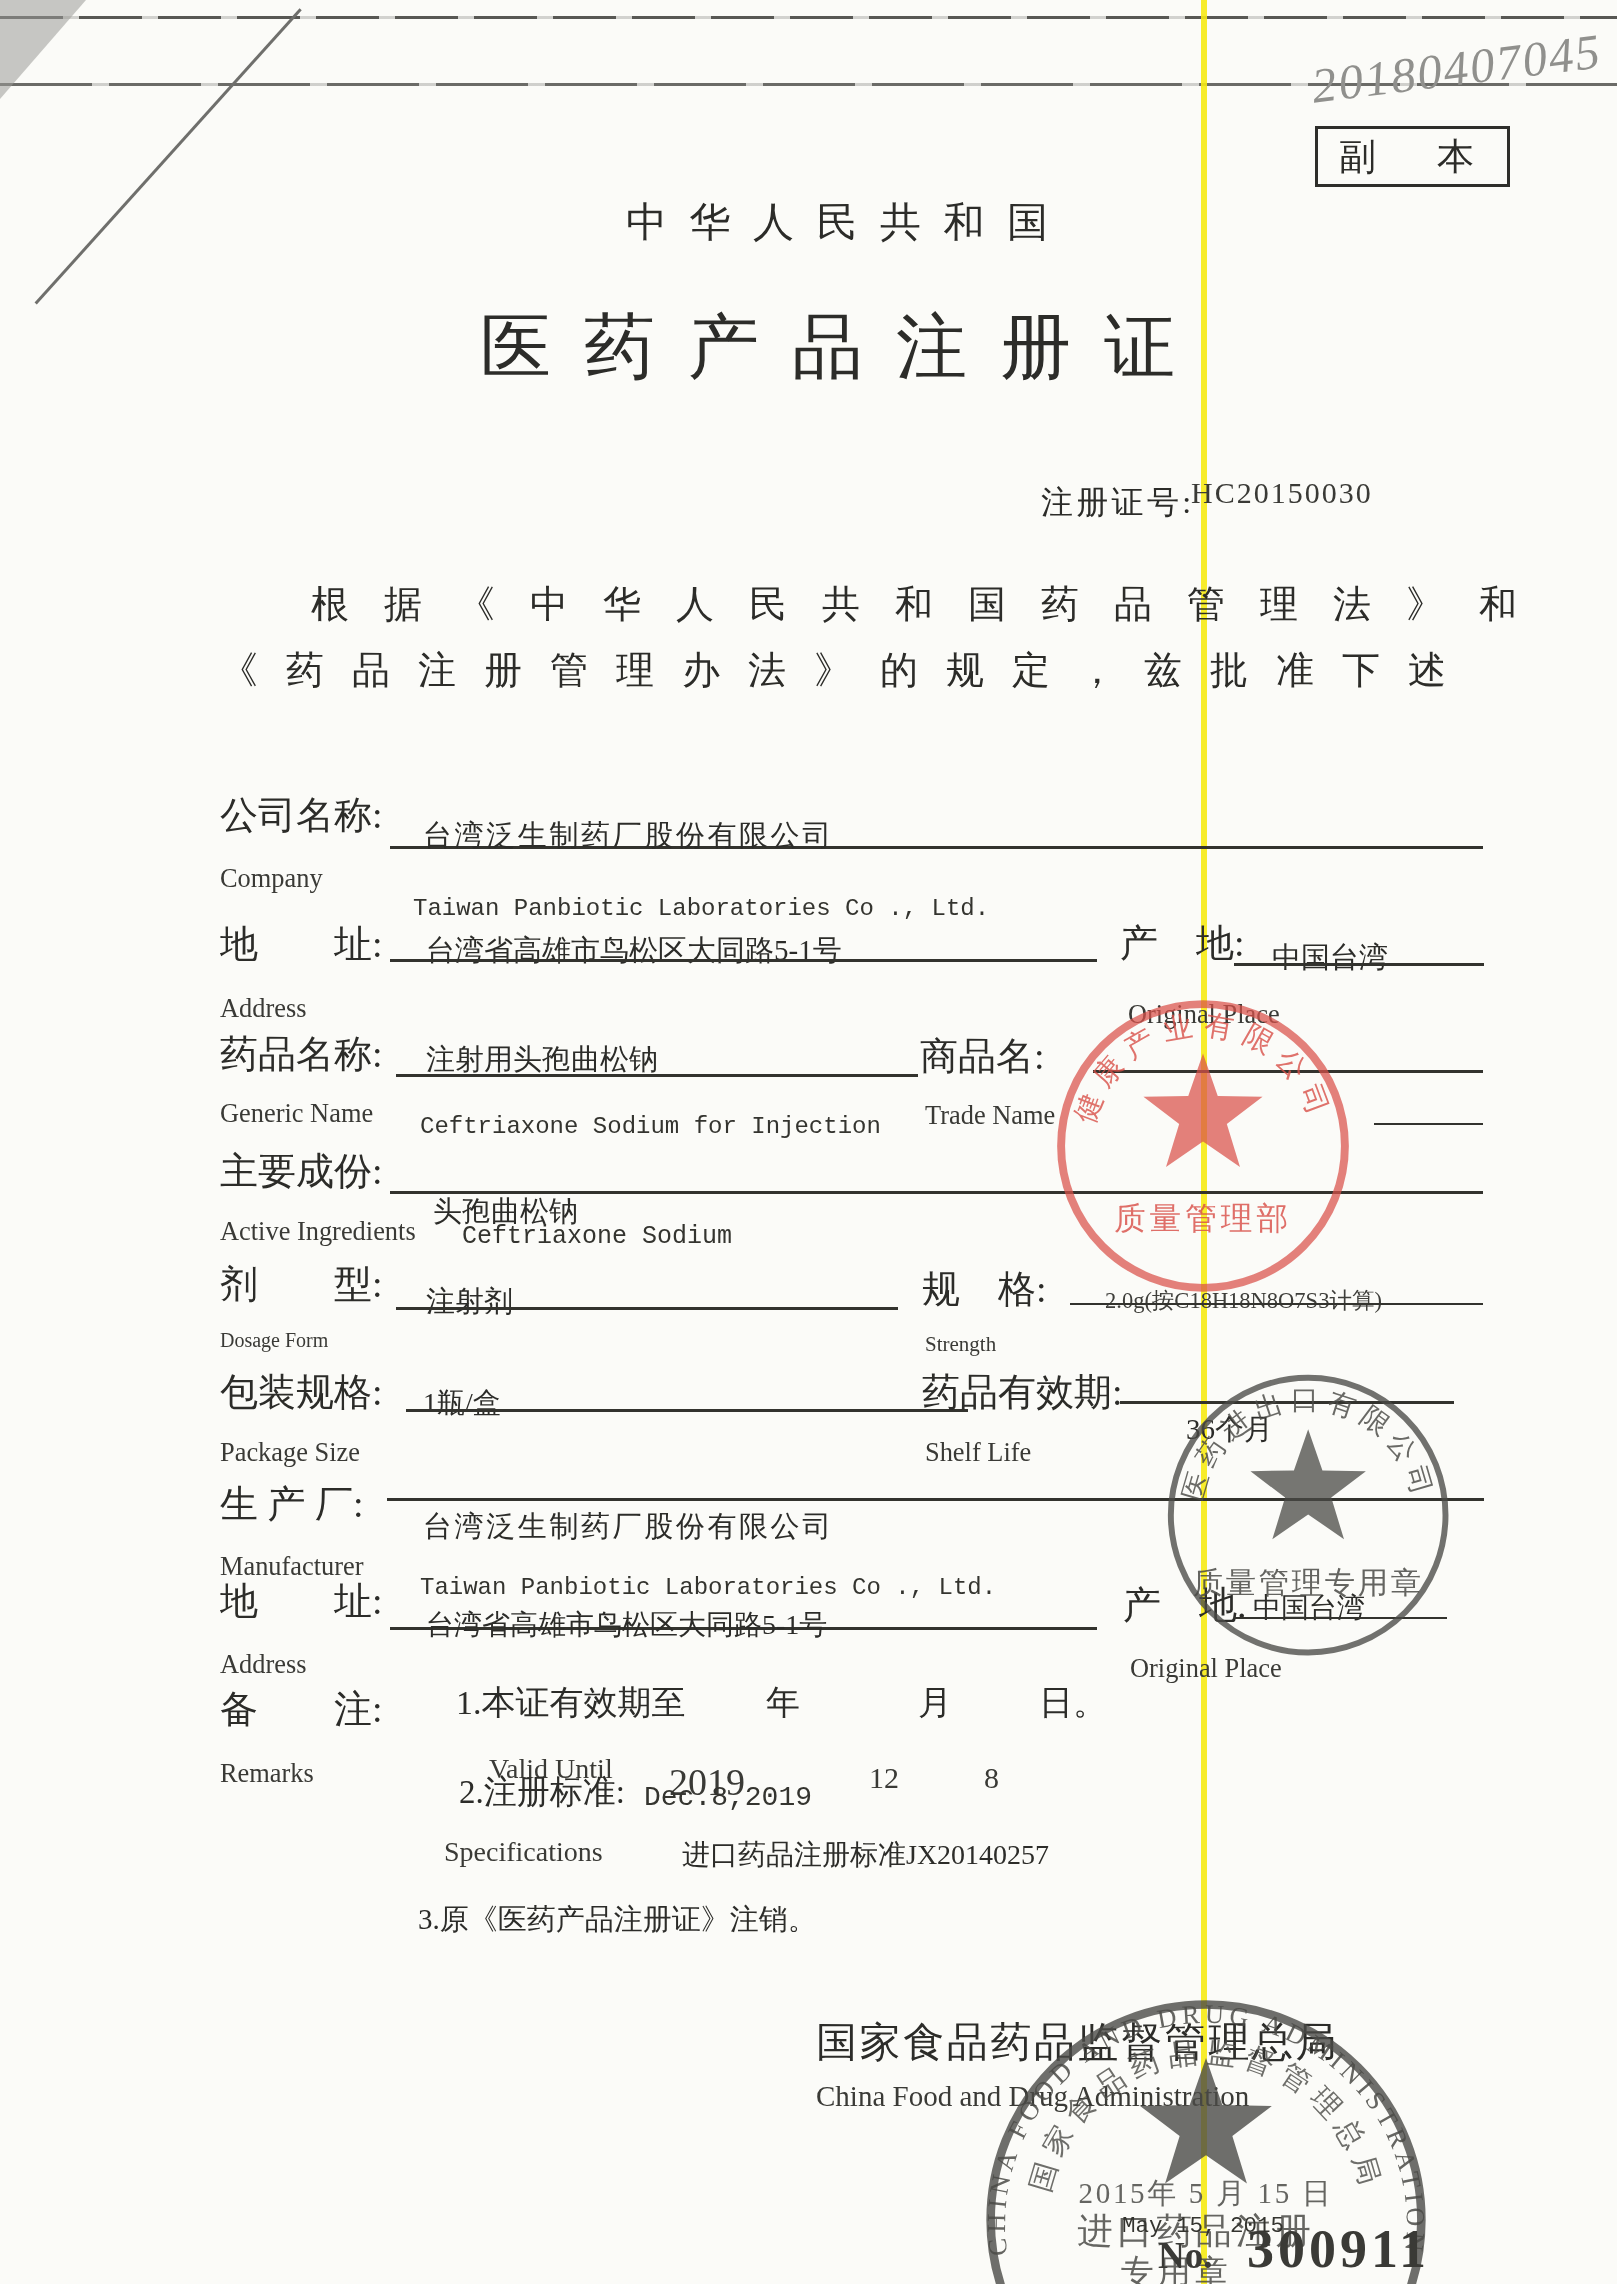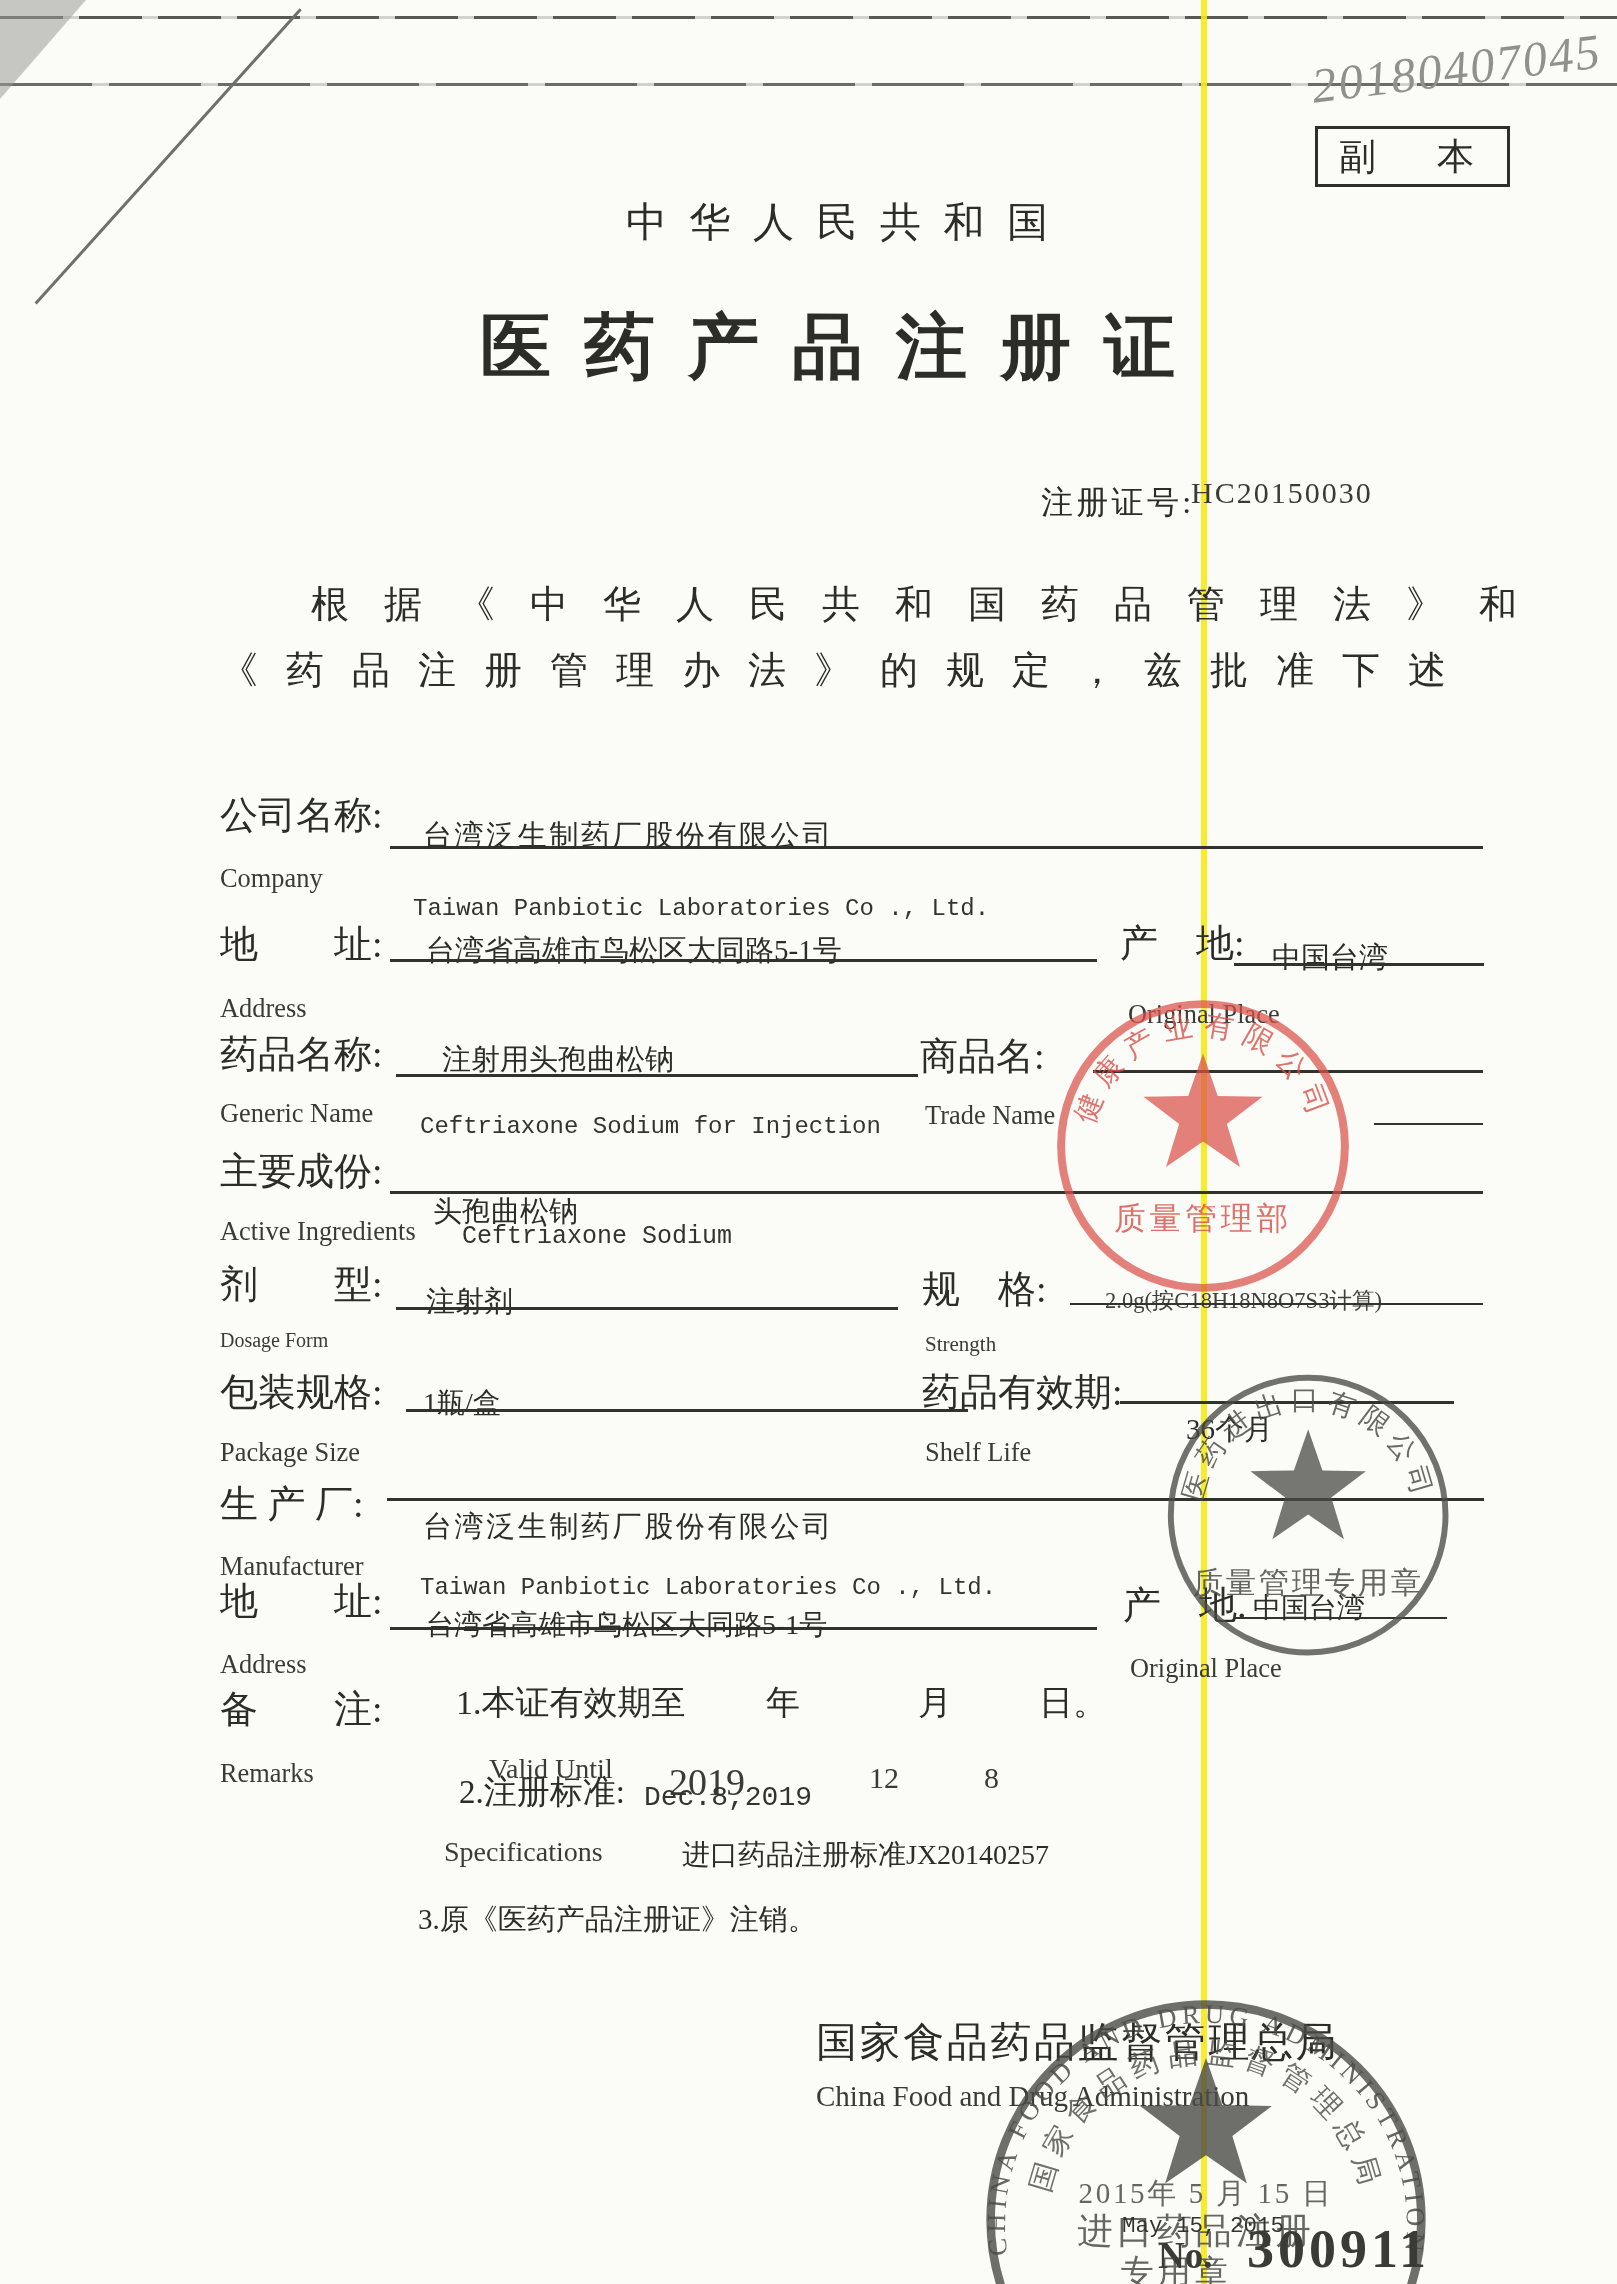--- a/index.html
+++ b/index.html
@@ -25,21 +25,21 @@
   <div class="abs" style="left:0;top:0;width:86px;height:99px;background:#9a9a97;opacity:.55;clip-path:polygon(0 0,100% 0,0 100%);"></div>
   <div class="abs" style="left:-30px;top:155px;width:396px;height:2.6px;background:#6f6f6c;transform:rotate(-48deg);"></div>
   <div class="abs" style="left:1201px;top:0;width:6px;height:2284px;background:#f6ea14;opacity:.9;"></div>
 
   <div class="abs" style="left:1311px;top:44px;font-size:49px;font-style:italic;color:#90908d;transform:rotate(-7deg);letter-spacing:2px;">20180407045</div>
   <div class="abs" style="left:1315px;top:126px;width:189px;height:55px;border:3.3px solid #2e2e2b;display:flex;align-items:center;justify-content:center;">
     <span class="cn" style="font-size:37px;letter-spacing:12px;">副　本</span>
   </div>
 
   <div class="abs cn" style="left:626px;top:202px;font-size:41px;letter-spacing:22.5px;">中华人民共和国</div>
-  <div class="abs cn" style="left:480px;top:312px;font-size:71px;font-weight:700;letter-spacing:33px;">医药产品注册证</div>
+  <div class="abs cn" style="left:480px;top:312px;font-size:71px;font-weight:400;letter-spacing:33px;">医药产品注册证</div>
 
   <div class="abs cn" style="left:1041px;top:486px;font-size:32px;letter-spacing:3.3px;">注册证号:</div>
   <div class="abs en" style="left:1191px;top:469px;font-size:30px;letter-spacing:2px;">HC20150030</div>
 
   <div class="abs cn" style="left:311px;top:585px;font-size:38px;letter-spacing:35px;">根据《中华人民共和国药品管理法》和</div>
   <div class="abs cn" style="left:220px;top:651px;font-size:38px;letter-spacing:28px;">《药品注册管理办法》的规定，兹批准下述</div>
 
   <div class="abs cn" style="left:220px;top:796px;font-size:38px;">公司名称:</div>
   <div class="abs en" style="left:220px;top:856px;font-size:26.4px;">Company</div>
   <div class="line" style="left:390px;top:846px;width:1093px;"></div>
@@ -50,21 +50,21 @@
   <div class="abs en" style="left:220px;top:986px;font-size:26.4px;">Address</div>
   <div class="abs cn" style="left:426px;top:936px;font-size:29px;">台湾省高雄市鸟松区大同路5-1号</div>
   <div class="line" style="left:390px;top:959px;width:707px;"></div>
   <div class="abs cn" style="left:1120px;top:924px;font-size:38px;">产　地:</div>
   <div class="abs cn" style="left:1272px;top:943px;font-size:29px;">中国台湾</div>
   <div class="line" style="left:1234px;top:963px;width:250px;"></div>
   <div class="abs en" style="left:1128px;top:992px;font-size:26.4px;">Original Place</div>
 
   <div class="abs cn" style="left:220px;top:1035px;font-size:38px;">药品名称:</div>
   <div class="abs en" style="left:220px;top:1091px;font-size:26.4px;">Generic Name</div>
-  <div class="abs cn" style="left:426px;top:1045px;font-size:29px;margin-left:16px;">注射用头孢曲松钠</div>
+  <div class="abs cn" style="left:426px;top:1045px;font-size:29px;">注射用头孢曲松钠</div>
   <div class="line" style="left:396px;top:1074px;width:522px;"></div>
   <div class="abs mono" style="left:420px;top:1115px;font-size:24px;">Ceftriaxone Sodium for Injection</div>
   <div class="abs cn" style="left:920px;top:1037px;font-size:38px;">商品名:</div>
   <div class="abs en" style="left:925px;top:1093px;font-size:26.4px;">Trade Name</div>
   <div class="line" style="left:1093px;top:1070px;width:390px;"></div>
   <div class="line" style="left:1374px;top:1123px;width:109px;height:2px;"></div>
 
   <div class="abs cn" style="left:220px;top:1152px;font-size:38px;">主要成份:</div>
   <div class="abs en" style="left:220px;top:1209px;font-size:26.4px;">Active Ingredients</div>
   <div class="line" style="left:390px;top:1191px;width:1093px;"></div>

